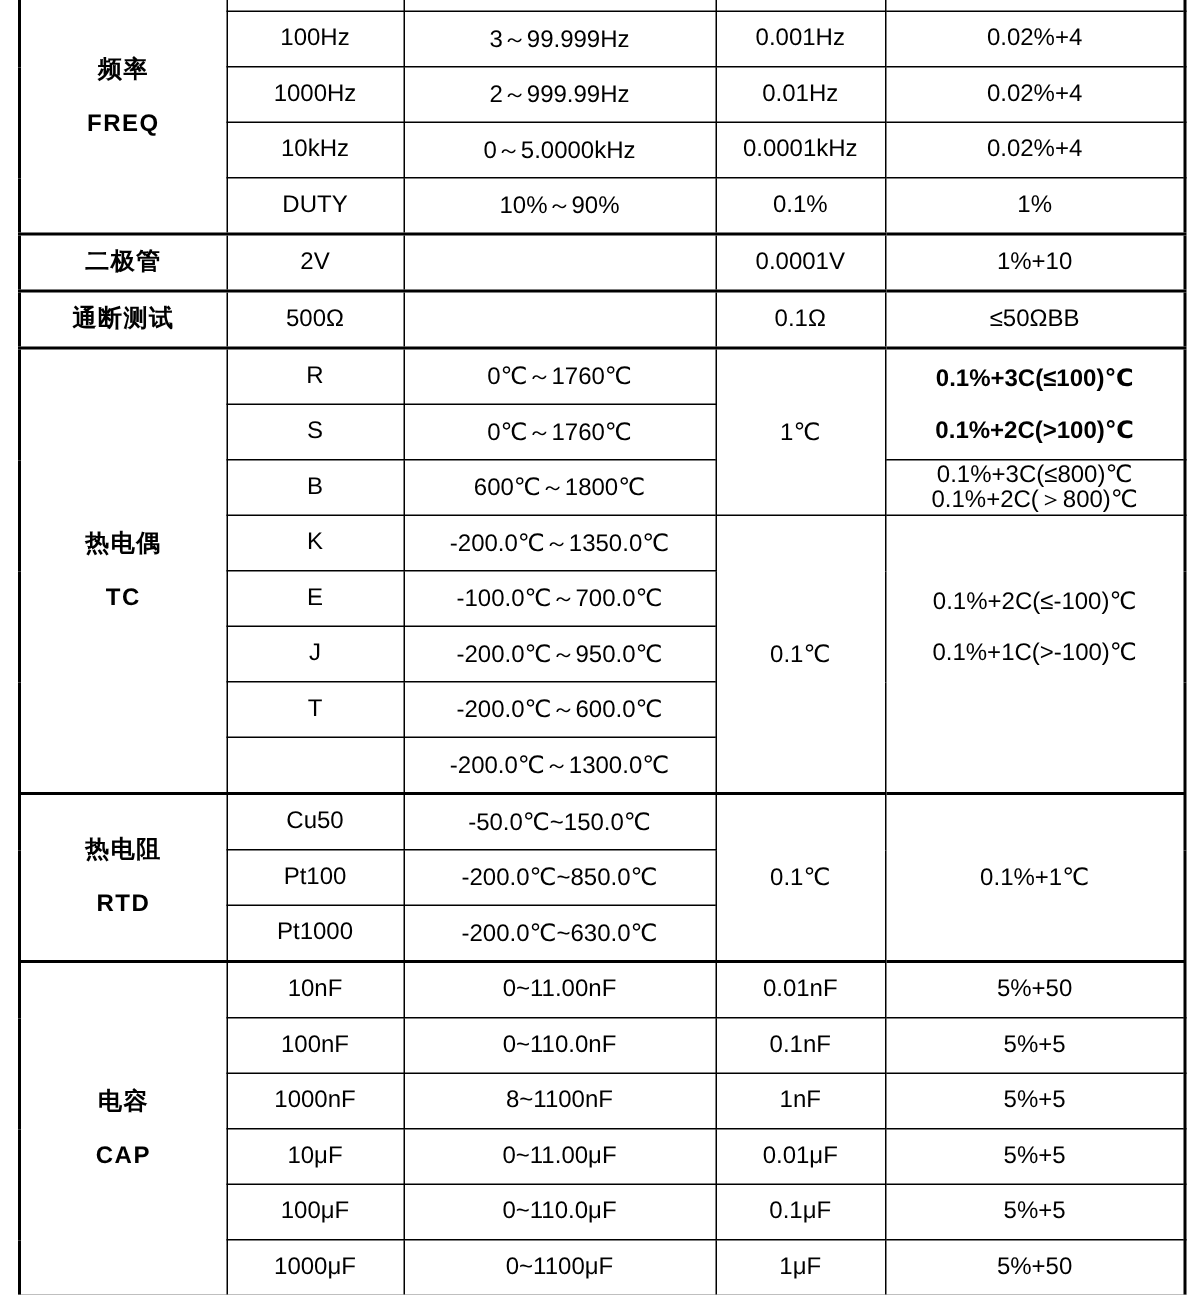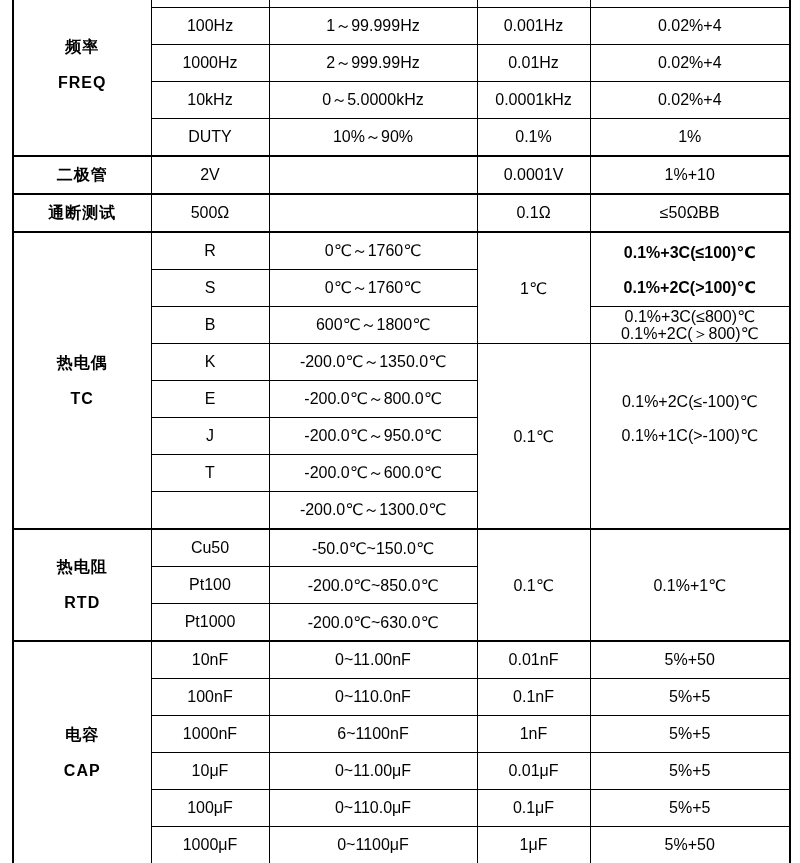--- a/index.html
+++ b/index.html
@@ -52,21 +52,21 @@
       </div>
     </td>
     <td></td>
     <td></td>
     <td></td>
     <td></td>
   </tr>
 
   <tr>
     <td>100Hz</td>
-    <td>1～99.999Hz</td>
+    <td>3～99.999Hz</td>
     <td>0.001Hz</td>
     <td>0.02%+4</td>
   </tr>
   <tr>
     <td>1000Hz</td>
     <td>2～999.99Hz</td>
     <td>0.01Hz</td>
     <td>0.02%+4</td>
   </tr>
   <tr>
@@ -131,21 +131,21 @@
     <td rowspan="5">0.1℃</td>
     <td rowspan="5">
       <div class="two-line-high">
         <div>0.1%+2C(≤-100)℃</div>
         <div>0.1%+1C(&gt;-100)℃</div>
       </div>
     </td>
   </tr>
   <tr>
     <td>E</td>
-    <td>-200.0℃～800.0℃</td>
+    <td>-100.0℃～700.0℃</td>
   </tr>
   <tr>
     <td>J</td>
     <td>-200.0℃～950.0℃</td>
   </tr>
   <tr>
     <td>T</td>
     <td>-200.0℃～600.0℃</td>
   </tr>
   <tr>
@@ -187,21 +187,21 @@
     <td>5%+50</td>
   </tr>
   <tr>
     <td>100nF</td>
     <td>0~110.0nF</td>
     <td>0.1nF</td>
     <td>5%+5</td>
   </tr>
   <tr>
     <td>1000nF</td>
-    <td>6~1100nF</td>
+    <td>8~1100nF</td>
     <td>1nF</td>
     <td>5%+5</td>
   </tr>
   <tr>
     <td>10μF</td>
     <td>0~11.00μF</td>
     <td>0.01μF</td>
     <td>5%+5</td>
   </tr>
   <tr>

